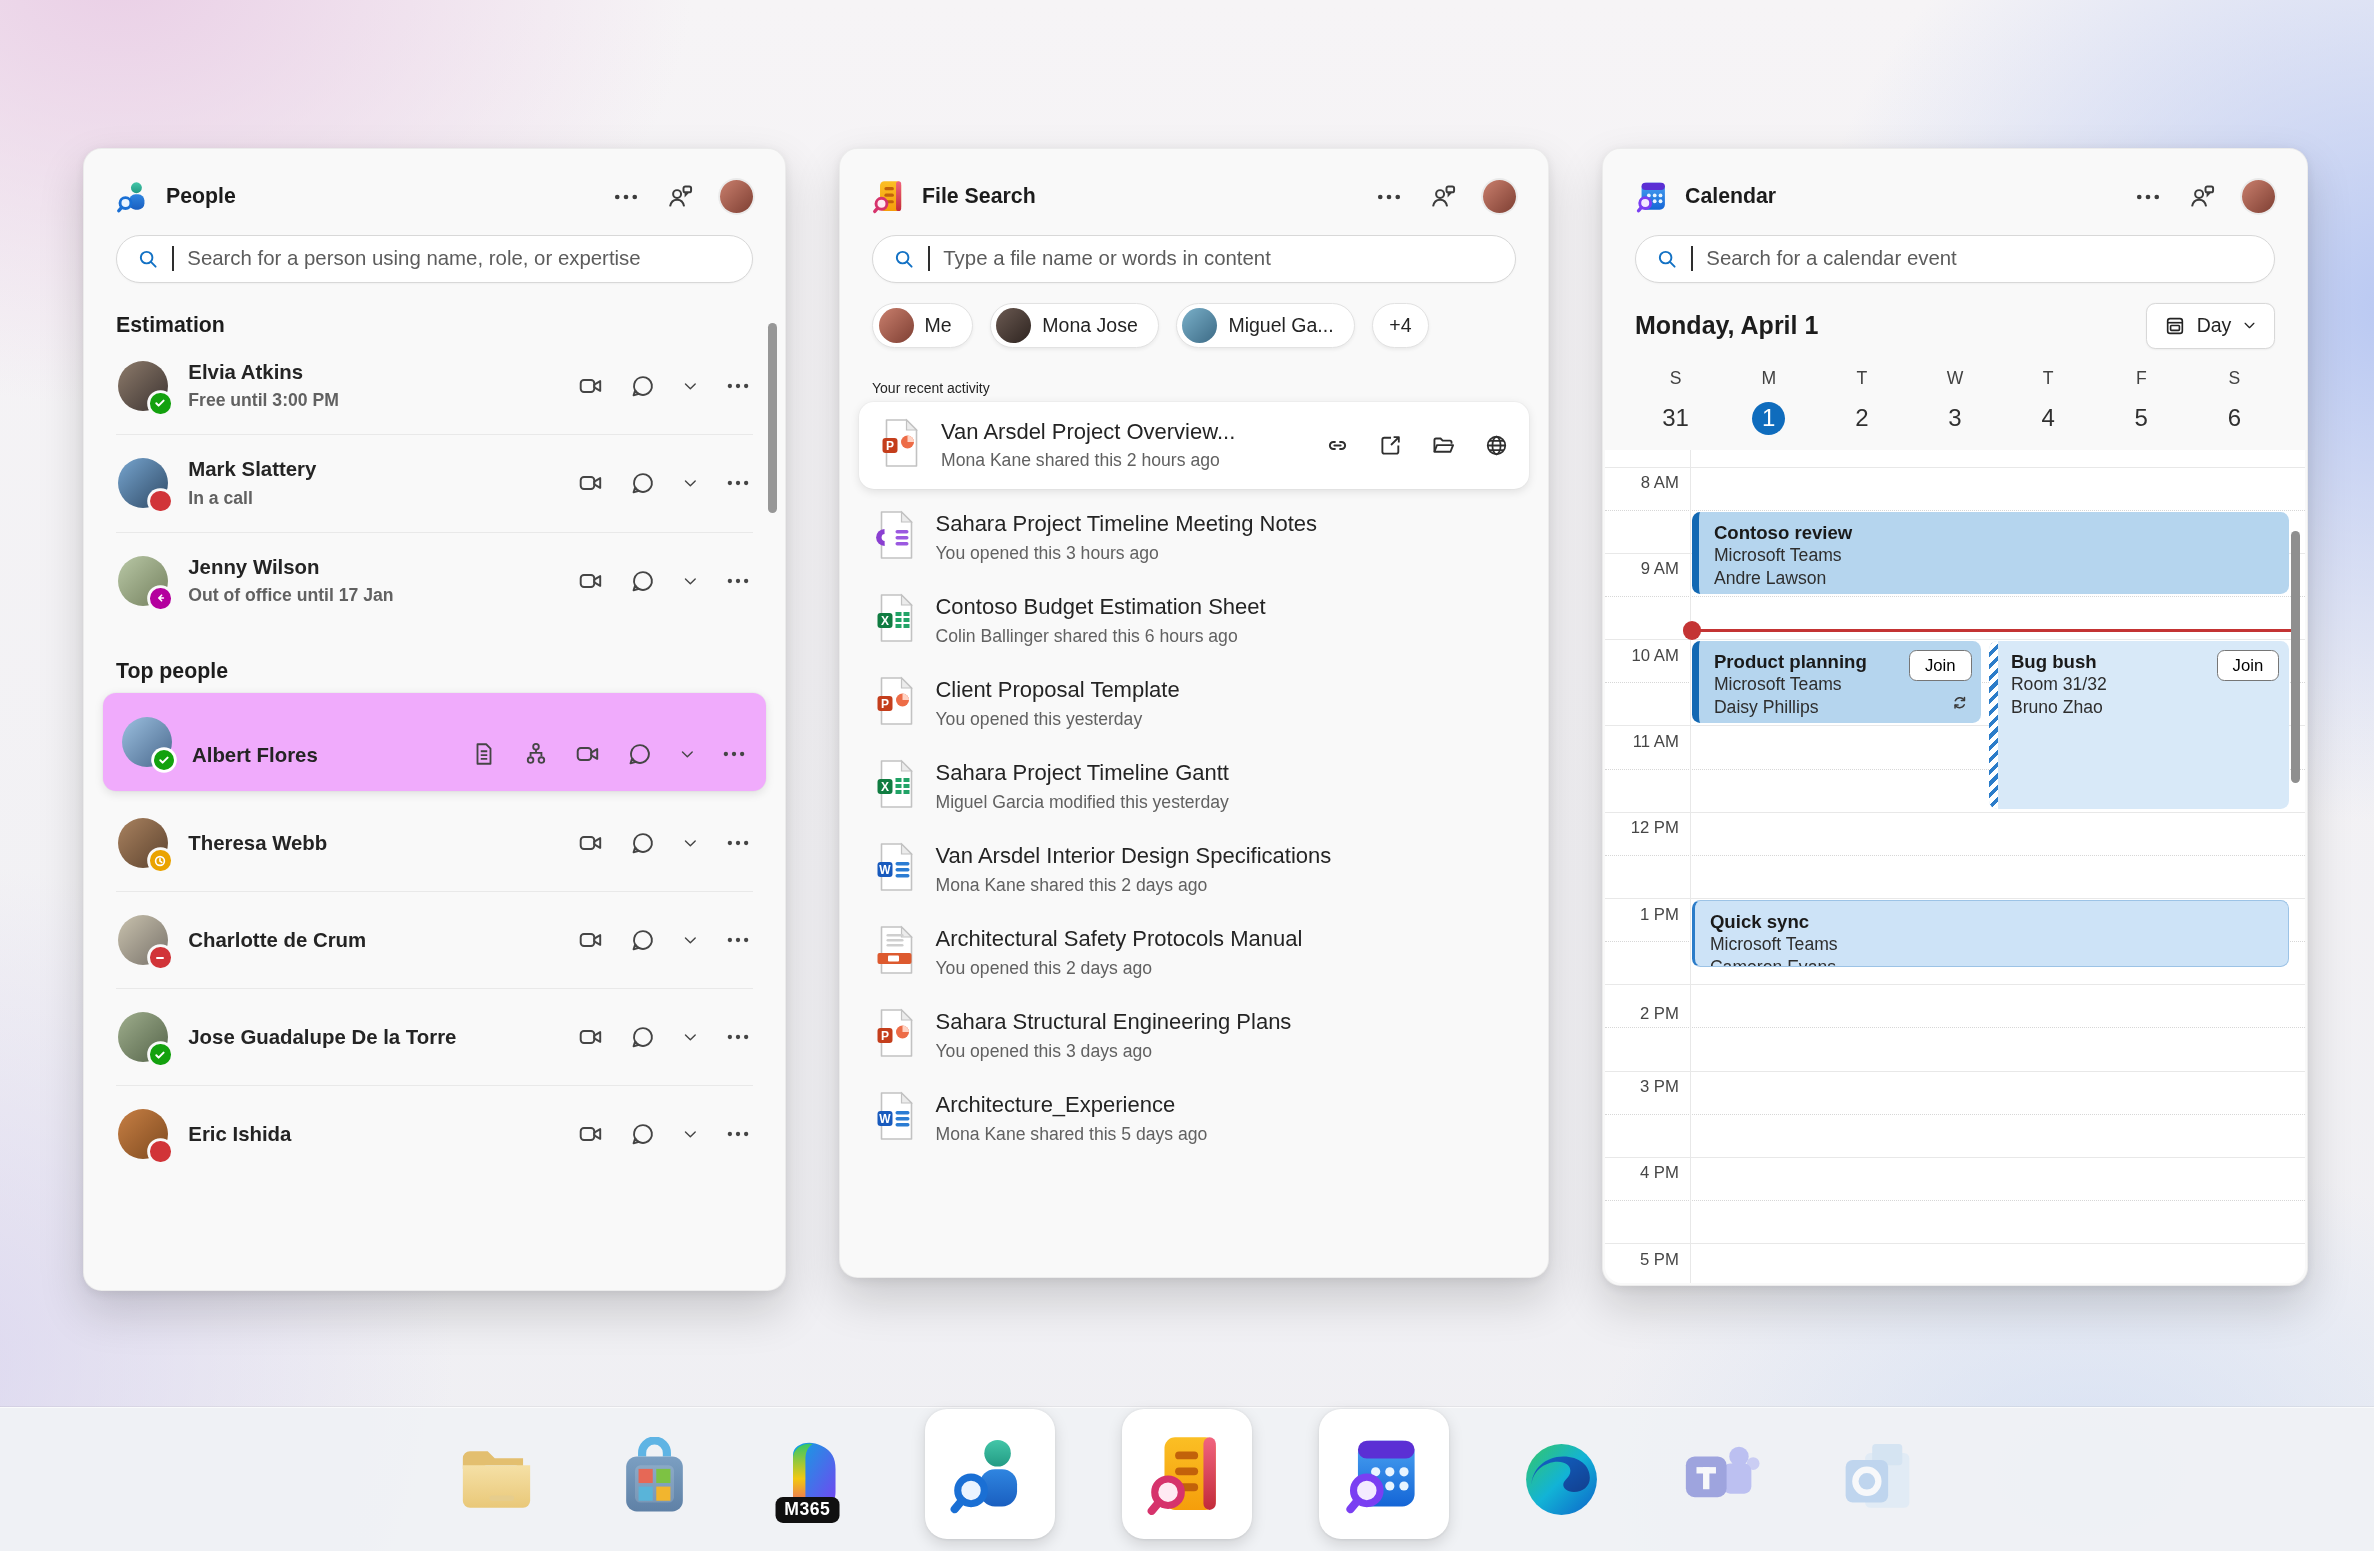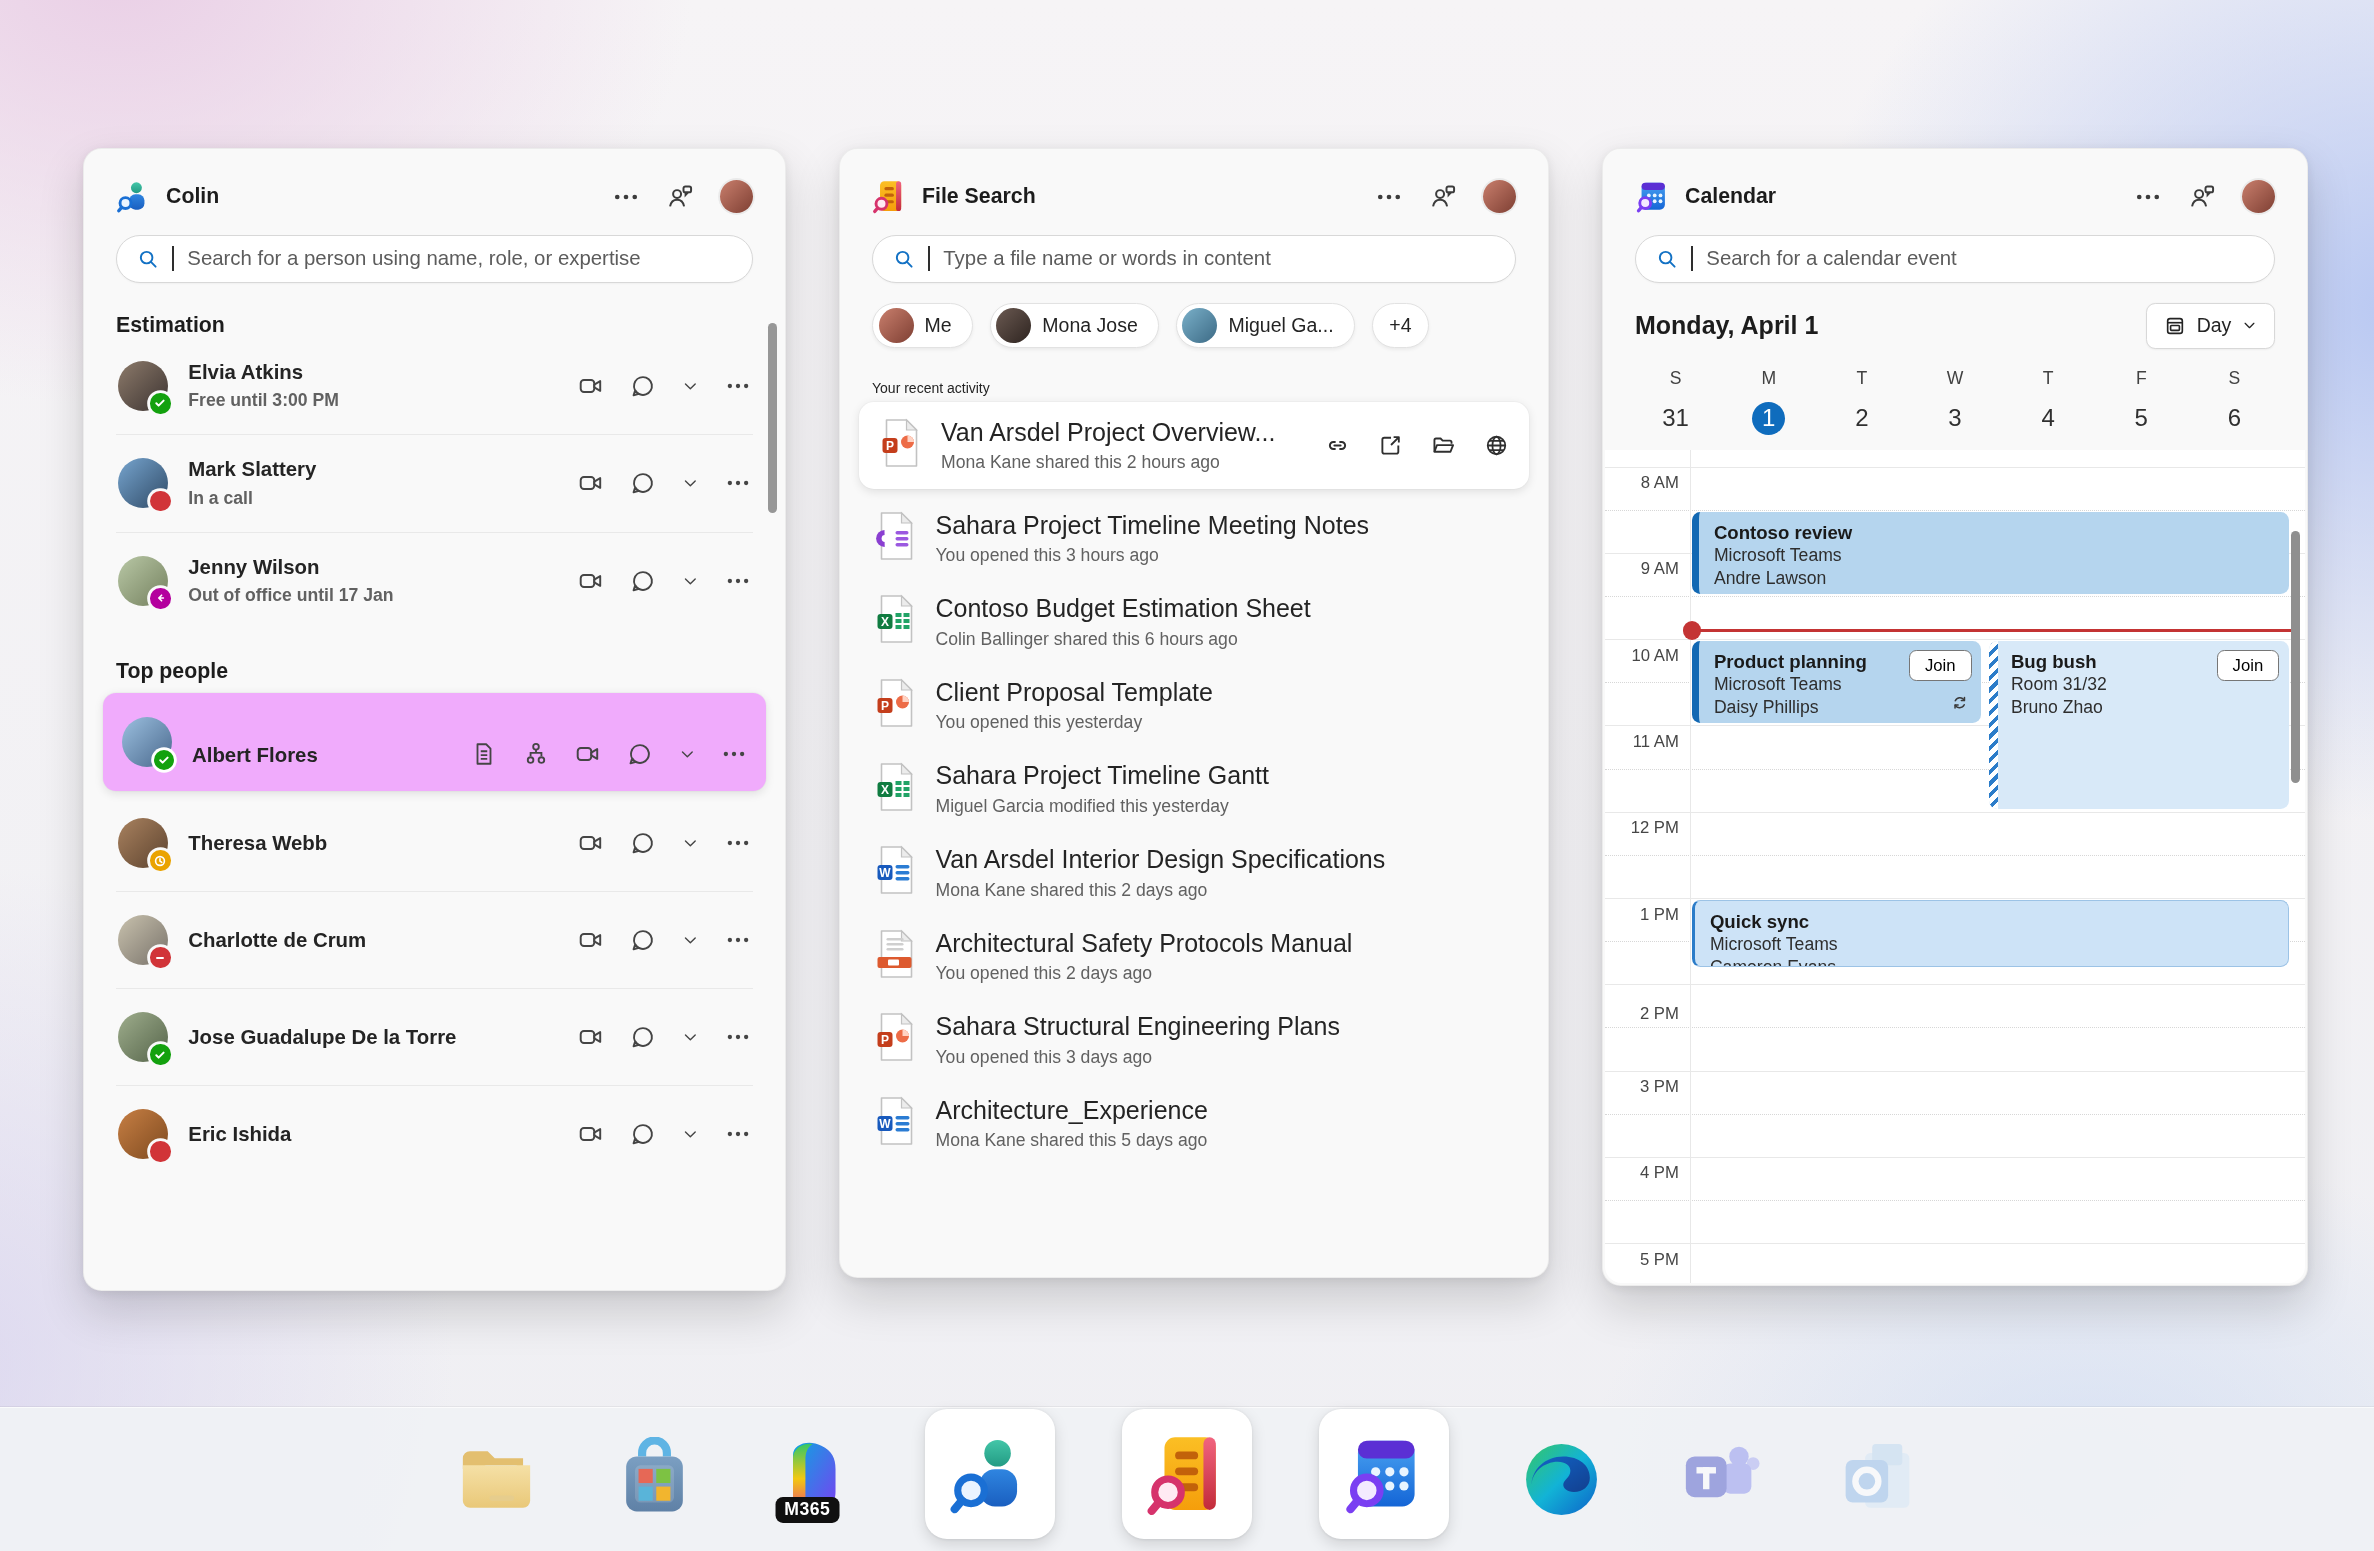--- a/index.html
+++ b/index.html
@@ -68,21 +68,21 @@
     border-radius:24px; height:45px; padding:0 20.4px 0 5.6px; font-size:19.5px;
     box-shadow:0 1.9px 3.7px rgba(0,0,0,.06); cursor:pointer; }
   .chip .cav { width:35px; height:35px; border-radius:50%; flex:none; }
   .chip.count { padding:0 16.7px; height:45px; }
   .recent-h { font-size:14px; font-weight:400; margin:32px 32px 5.6px; }
   .flist { padding:0 32px; }
   .frow { display:flex; align-items:center; gap:18.6px; padding:14px 1.9px; }
   .frow.card { background:#fff; border-radius:15px; margin:5.6px -13px 7.4px; padding:16px 20.4px;
     box-shadow:0 2.8px 9.3px rgba(0,0,0,.10), 0 0 0 0.9px rgba(0,0,0,.02); }
   .ficon { width:43px; height:52px; flex:none; }
-  .ftitle { font-size:25px; color:#242424; }
+  .ftitle { font-size:22px; color:#242424; }
   .fsub { font-size:17.6px; color:#616161; margin-top:5.6px; }
   .factions { margin-left:auto; display:flex; gap:28px; color:#2f2f2f; }
   .factions svg { width:25px; height:25px; }
 
   
   .cal-toolbar { display:flex; align-items:center; margin:20.4px 32px 0; }
   .cal-date { font-size:25px; font-weight:600; color:#1c1c1c; }
   .day-btn { margin-left:auto; display:flex; align-items:center; gap:11px; background:#fff;
     border:0.9px solid #d8d8d8; border-radius:9.3px; height:46px; padding:0 16.7px; font-size:19.5px;
     font-family:inherit; color:#242424; cursor:pointer; box-shadow:0 0.9px 1.9px rgba(0,0,0,.05); }
@@ -337,21 +337,21 @@
         <circle cx="18" cy="25" r="6.5" fill="none" stroke="#fff" stroke-width="3.6"></circle>
       </symbol>
   </defs>
 </svg>
 
 <section class="panel" id="people-panel">
   <div class="phead">
     <svg class="appic" width="35" height="35" viewBox="0 0 38 38">
         <use href="#i-app-people"></use>
       </svg>
-    <span class="ptitle">Colin</span>
+    <span class="ptitle">People</span>
     <span class="phead-right">
       <svg class="hicon" viewBox="0 0 30 30" width="28" height="28">
           <use href="#i-more"></use>
         </svg>
       <svg class="hicon" viewBox="0 0 30 30" width="28" height="28">
           <use href="#i-feedback"></use>
         </svg>
       <span class="avatar-sm"></span>
     </span>
   </div>

